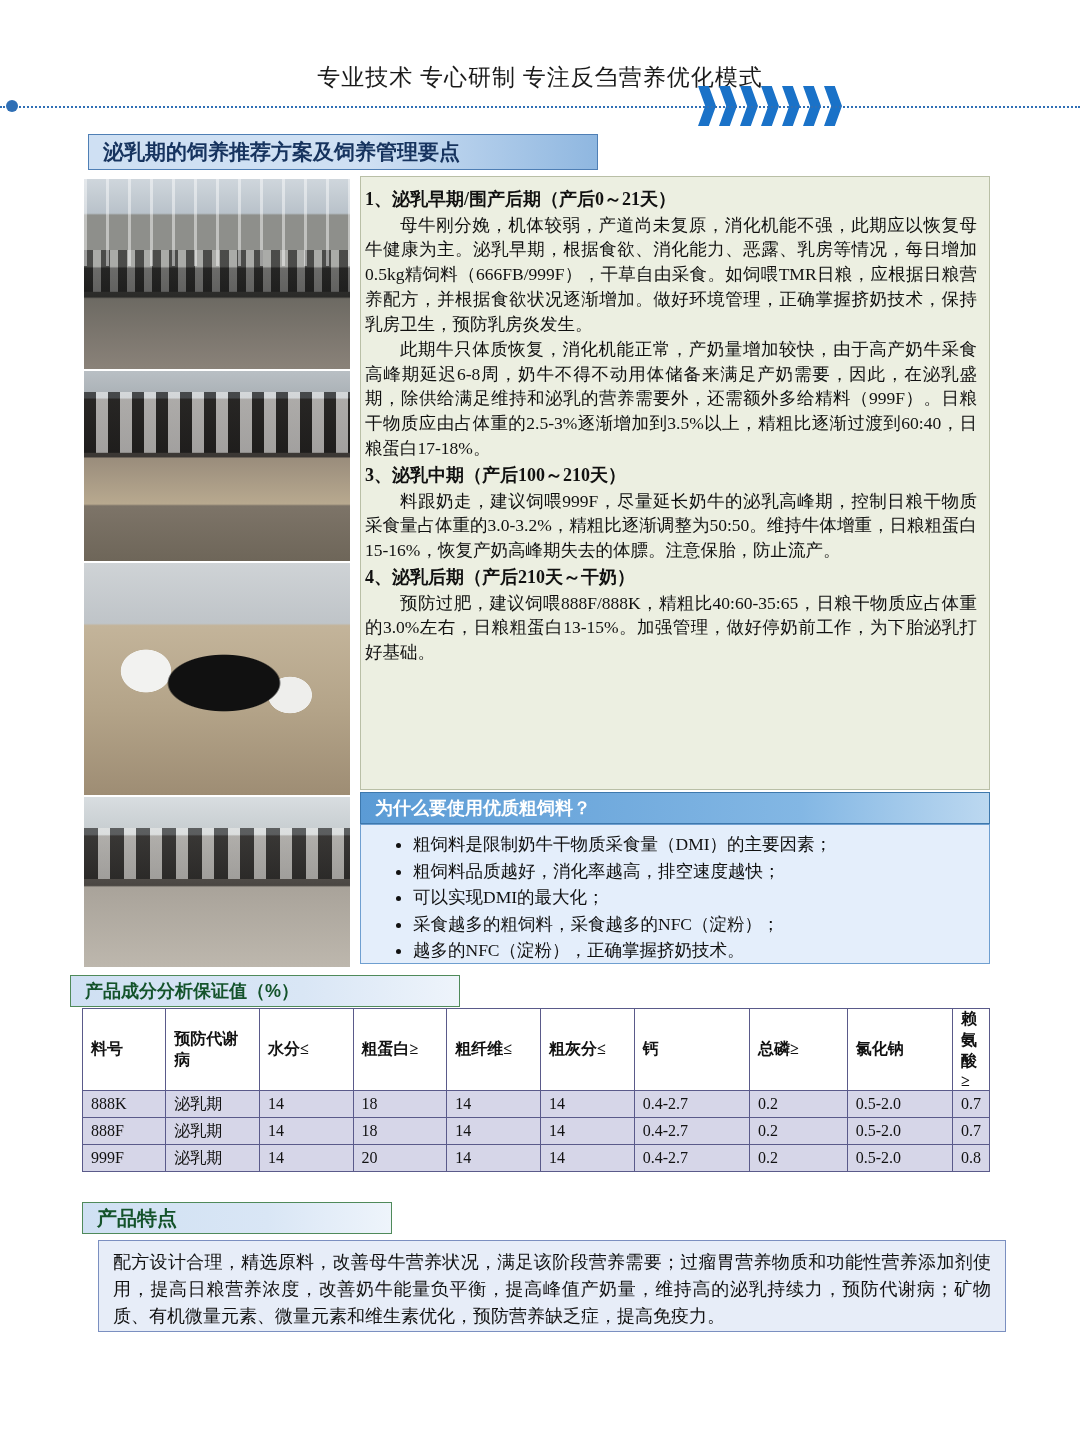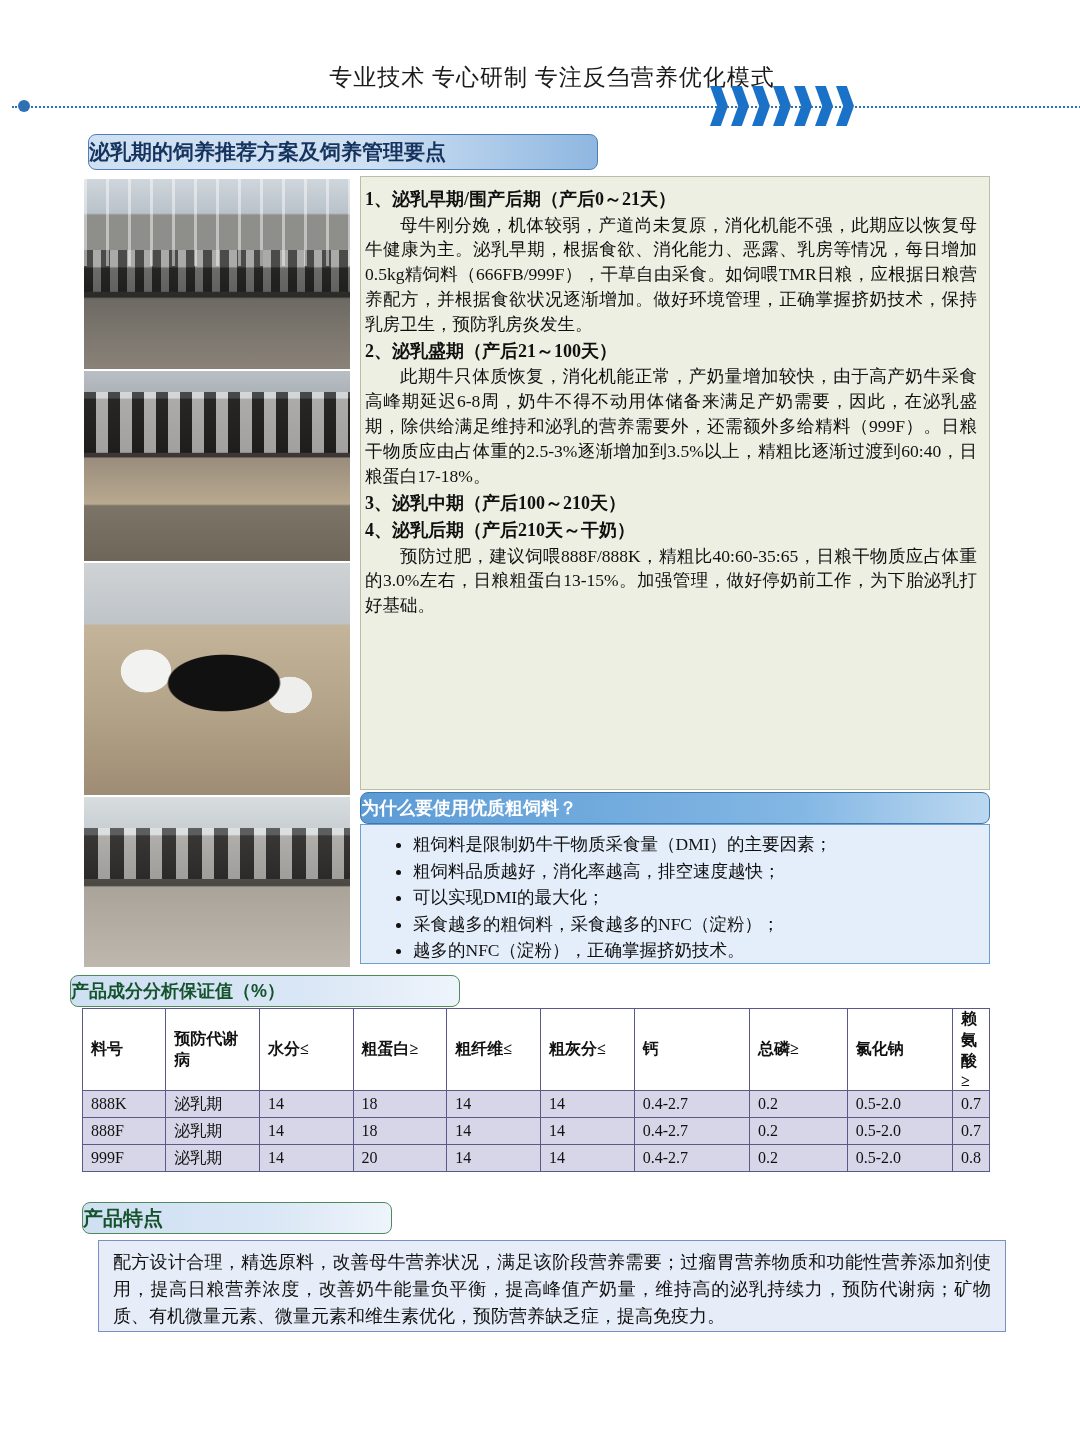--- a/index.html
+++ b/index.html
@@ -12,21 +12,21 @@
     height: 1439px;
     position: relative;
     font-family: "Liberation Sans", sans-serif;
     color: #111;
     overflow: hidden;
   }
 
   
   .header {
     position: absolute;
-    top: 0; left: 12px;
+    top: 0; left: 0;
     width: 874px;
     height: 108px;
   }
   .header-title {
     position: absolute;
     top: 62px;
     left: 0;
     width: 1080px;
     text-align: center;
     font-size: 23px;
@@ -67,22 +67,22 @@
     background: #2f6fb5;
   }
 
   
   .bar {
     position: absolute;
     display: flex;
     align-items: center;
     font-weight: bold;
     color: #16335e;
+    padding-left: 14px;
     box-sizing: border-box;
-    border-radius: 8px;
   }
   .bar-blue {
     background: linear-gradient(to right, #cfe0f3 0%, #cfe0f3 55%, #8fb7e0 100%);
     border: 1px solid #4f7fb5;
   }
   .bar-blue2 {
     background: linear-gradient(to right, #5b9bd5 0%, #83b7e4 70%, #bcd8f0 100%);
     border: 1px solid #3d78ad;
     color: #ffffff;
   }
@@ -309,23 +309,23 @@
     <div class="ph-over"></div>
 </div>
 <div class="photo" id="photo4">
   <div class="ph-sky"></div>
     <div class="ph-over"></div>
 </div>
 
 <div id="panel-main">
   <div class="sec-head">1、泌乳早期/围产后期（产后0～21天）</div>
   <p class="sec-body">母牛刚分娩，机体较弱，产道尚未复原，消化机能不强，此期应以恢复母牛健康为主。泌乳早期，根据食欲、消化能力、恶露、乳房等情况，每日增加0.5kg精饲料（666FB/999F），干草自由采食。如饲喂TMR日粮，应根据日粮营养配方，并根据食欲状况逐渐增加。做好环境管理，正确掌握挤奶技术，保持乳房卫生，预防乳房炎发生。</p>
-  <div class="sec-head">2、泌乳盛期（产后21～100天）</div>
   <p class="sec-body">此期牛只体质恢复，消化机能正常，产奶量增加较快，由于高产奶牛采食高峰期延迟6-8周，奶牛不得不动用体储备来满足产奶需要，因此，在泌乳盛期，除供给满足维持和泌乳的营养需要外，还需额外多给精料（999F）。日粮干物质应由占体重的2.5-3%逐渐增加到3.5%以上，精粗比逐渐过渡到60:40，日粮蛋白17-18%。</p>
   <div class="sec-head">3、泌乳中期（产后100～210天）</div>
+  <p class="sec-body">料跟奶走，建议饲喂999F，尽量延长奶牛的泌乳高峰期，控制日粮干物质采食量占体重的3.0-3.2%，精粗比逐渐调整为50:50。维持牛体增重，日粮粗蛋白15-16%，恢复产奶高峰期失去的体膘。注意保胎，防止流产。</p>
   <div class="sec-head">4、泌乳后期（产后210天～干奶）</div>
   <p class="sec-body">预防过肥，建议饲喂888F/888K，精粗比40:60-35:65，日粮干物质应占体重的3.0%左右，日粮粗蛋白13-15%。加强管理，做好停奶前工作，为下胎泌乳打好基础。</p>
 </div>
 
 <div id="panel-why">
   <ul>
     <li>粗饲料是限制奶牛干物质采食量（DMI）的主要因素；</li>
     <li>粗饲料品质越好，消化率越高，排空速度越快；</li>
     <li>可以实现DMI的最大化；</li>
     <li>采食越多的粗饲料，采食越多的NFC（淀粉）；</li>

